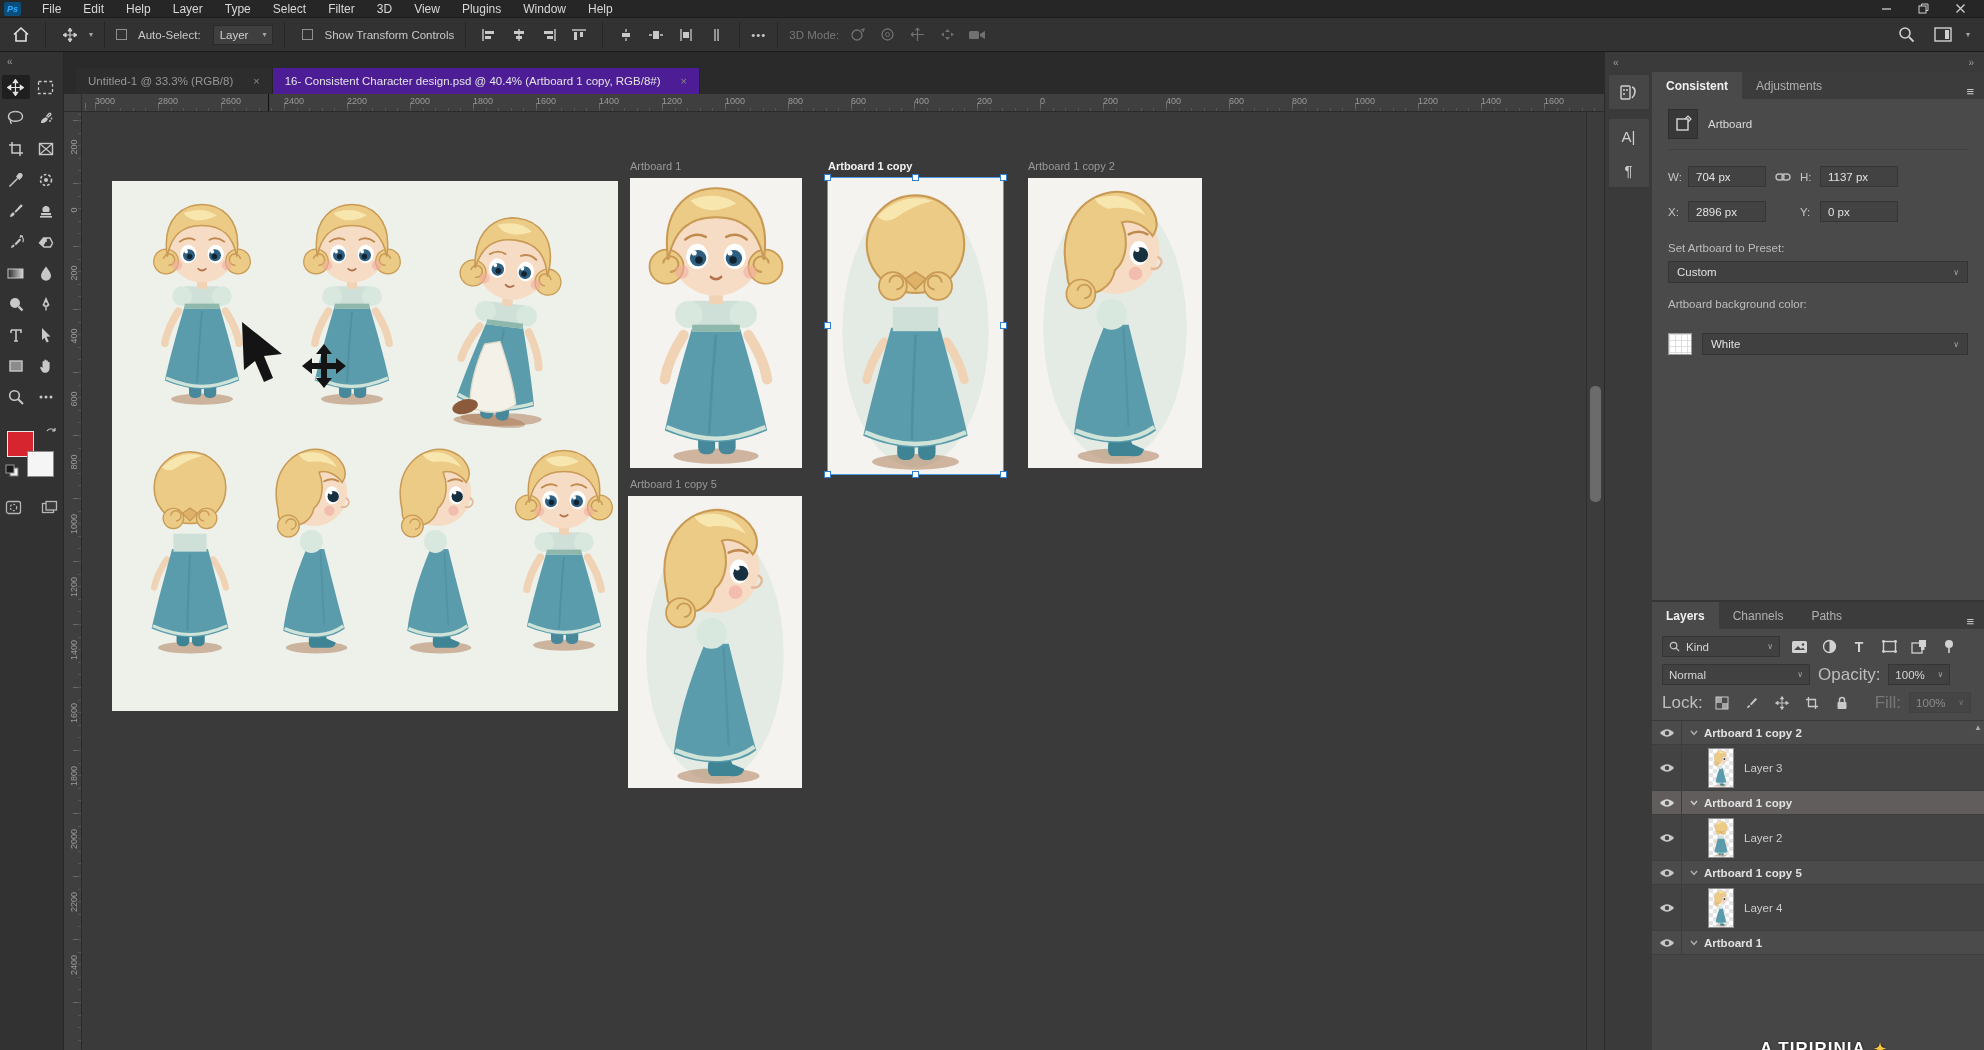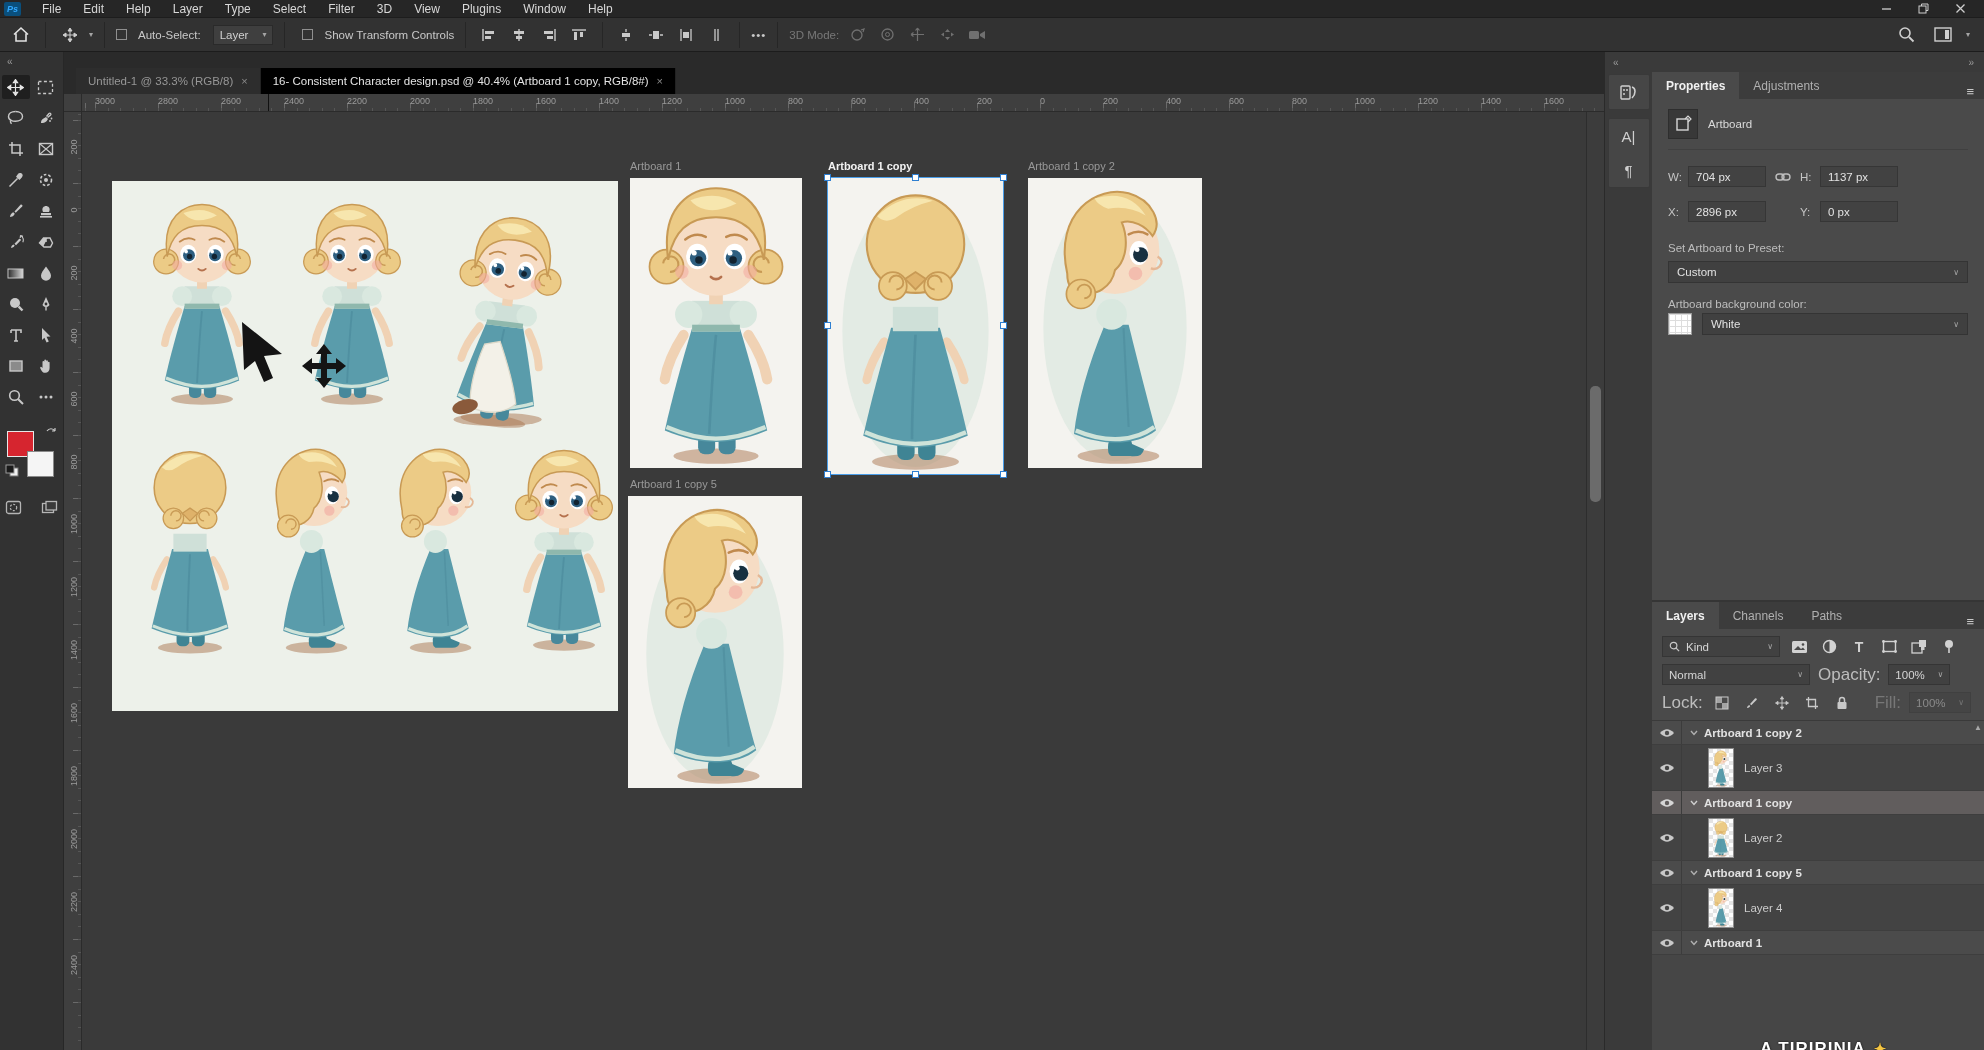--- a/index.html
+++ b/index.html
@@ -41,23 +41,23 @@
   #swatches { position:relative; width:54px; height:56px; margin:16px auto 10px; }
   #fg { position:absolute; left:2px; top:6px; width:27px; height:26px; background:#d6252f; border:1px solid #e8e8e8; }
   #bg { position:absolute; left:22px; top:26px; width:27px; height:26px; background:#f5f5f5; border:1px solid #8a8a8a; }
   #swap { position:absolute; right:2px; top:0; }
   #minifb { position:absolute; left:0; bottom:0; }
   .bottom-tools { display:flex; justify-content:center; gap:10px; margin-top:4px; }
 
   
   #centercol { width:1540px; display:flex; flex-direction:column; }
   #tabbar { height:42px; background:#2a2a2a; display:flex; align-items:flex-end; padding-left:12px; }
-  .doc-tab { height:26px; display:flex; align-items:center; gap:8px; padding:0 12px; font-size:11.5px;
+  .doc-tab { height:26px; display:flex; align-items:center; gap:20px; padding:0 12px; font-size:11.5px;
     background:#2d2d2d; color:#969696; border-right:1px solid #222; }
-  .doc-tab.active { background:#000000; color:#e4e4e4; }
+  .doc-tab.active { background:#4c1d95; color:#e4e4e4; }
   .tab-close { font-size:11px; color:#8a8a8a; }
 
   #rulerrow { height:18px; display:flex; }
   #rulercorner { width:18px; height:18px; background:#3f3f3f; border-right:1px solid #2b2b2b; border-bottom:1px solid #2b2b2b; }
   #hruler { position:relative; flex:1; background:#3f3f3f; border-bottom:1px solid #2b2b2b; overflow:hidden;
     background-image:
       repeating-linear-gradient(to right, #565656 0 1px, transparent 1px 12.6px),
       repeating-linear-gradient(to right, #6a6a6a 0 1px, transparent 1px 63px);
     background-size:100% 4px, 100% 9px; background-position:13px 14px, 13px 9px; background-repeat:repeat-x; }
   .hr-label { position:absolute; top:2px; font-size:9px; color:#9b9b9b; }
@@ -99,21 +99,21 @@
   .ptabs .burger { margin-left:auto; color:#c9c9c9; padding-right:10px; font-size:13px; letter-spacing:0; }
 
   #props-body { padding:10px 16px 0; color:#c4c4c4; font-size:11.5px; }
   #artboard-kind { display:flex; align-items:center; gap:10px; padding-bottom:10px; border-bottom:1px solid #404040; }
   #artboard-kind .kind-icon { width:30px; height:30px; background:#383838; border:1px solid #2e2e2e; display:flex; align-items:center; justify-content:center; }
   .dim-grid { display:grid; grid-template-columns:20px 78px 34px 20px 78px; align-items:center; row-gap:14px; margin-top:16px; }
   .field { background:#424242; border:1px solid #363636; height:21px; display:flex; align-items:center; padding:0 7px; color:#e3e3e3; }
   .plabel { margin-top:20px; color:#bdbdbd; }
   .dropdown { margin-top:7px; background:#404040; border:1px solid #343434; height:22px; display:flex; align-items:center; padding:0 8px; color:#e0e0e0; }
   .dropdown .chev { margin-left:auto; }
-  #bgcolor-row { display:flex; align-items:flex-start; gap:10px; margin-top:3px; }
+  #bgcolor-row { display:flex; align-items:flex-start; gap:10px; margin-top:23px; }
   #bgcolor-swatch { width:24px; height:22px; background:#fff; border:1px solid #9a9a9a; flex:none;
     background-image:linear-gradient(#ddd 1px, transparent 1px), linear-gradient(90deg,#ddd 1px, transparent 1px);
     background-size:6px 6px; }
   #bgcolor-row .dropdown { margin-top:0; flex:1; }
 
   #layers-sec { margin-top:auto; border-top:2px solid #353535; }
   #layers-ctl { padding:7px 10px 0; }
   .lrow { display:flex; align-items:center; gap:8px; margin-bottom:7px; }
   .kindbox { width:118px; height:21px; background:#414141; border:1px solid #353535; display:flex; align-items:center; gap:6px; padding:0 6px; color:#d5d5d5; font-size:11.5px; }
   .kindbox .chev { margin-left:auto; }
@@ -710,21 +710,21 @@
       <span class="dock-ic">¶</span>
     </div>
   </div>
 
   <div id="panels">
     <div id="panels-top">
       <span>»</span>
     </div>
 
     <div class="ptabs">
-      <div class="ptab active">Properties</div>
+      <div class="ptab active">Consistent</div>
       <div class="ptab">Adjustments</div>
       <span class="burger">≡</span>
     </div>
     <div id="props-body">
       <div id="artboard-kind">
         <span class="kind-icon">
           <svg width="18" height="18" viewBox="0 0 18 18">
               <rect x="3" y="4" width="11" height="11" fill="none" stroke="#d8d8d8" stroke-width="1.4"></rect>
               <path d="M11 4 L14 1 L17 4 L14 7" fill="none" stroke="#d8d8d8" stroke-width="1.2"></path>
             </svg>

